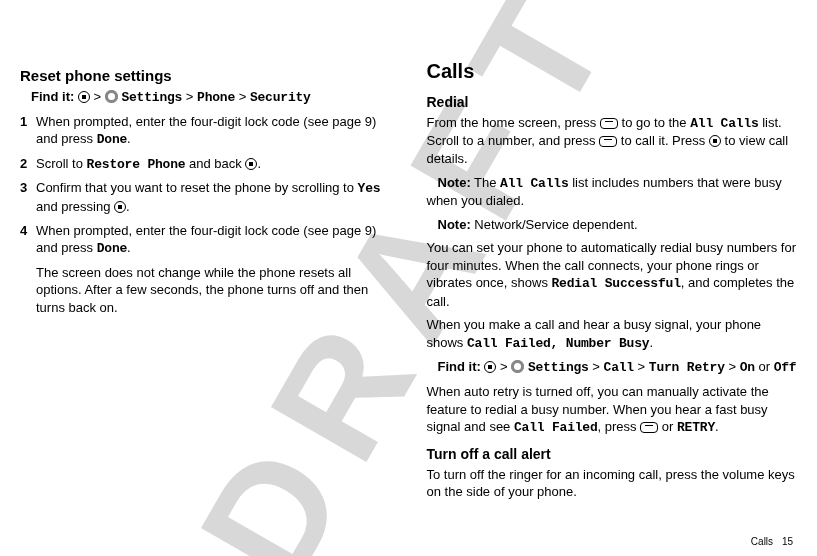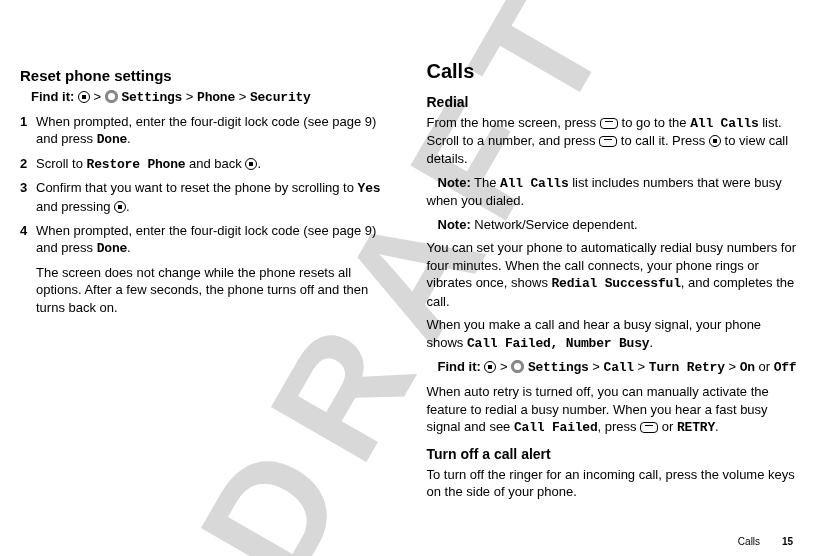--- a/index.html
+++ b/index.html
@@ -86,21 +86,21 @@
       height: 2px;
       border-top: 1.2px solid #000;
     }
     .footer {
       position: absolute;
       right: 24px;
       bottom: 8px;
       font-size: 10px;
       z-index: 1;
     }
-    .footer .pagenum { font-weight: bold; margin-left: 19px; }
+    .footer .pagenum { font-weight: normal; margin-left: 6px; }
   </style>
 </head>
 <body>
 
 <div class="watermark">DRAFT</div>
 
 <div class="columns">
   <div class="col">
     <h2>Reset phone settings</h2>
     <p>

